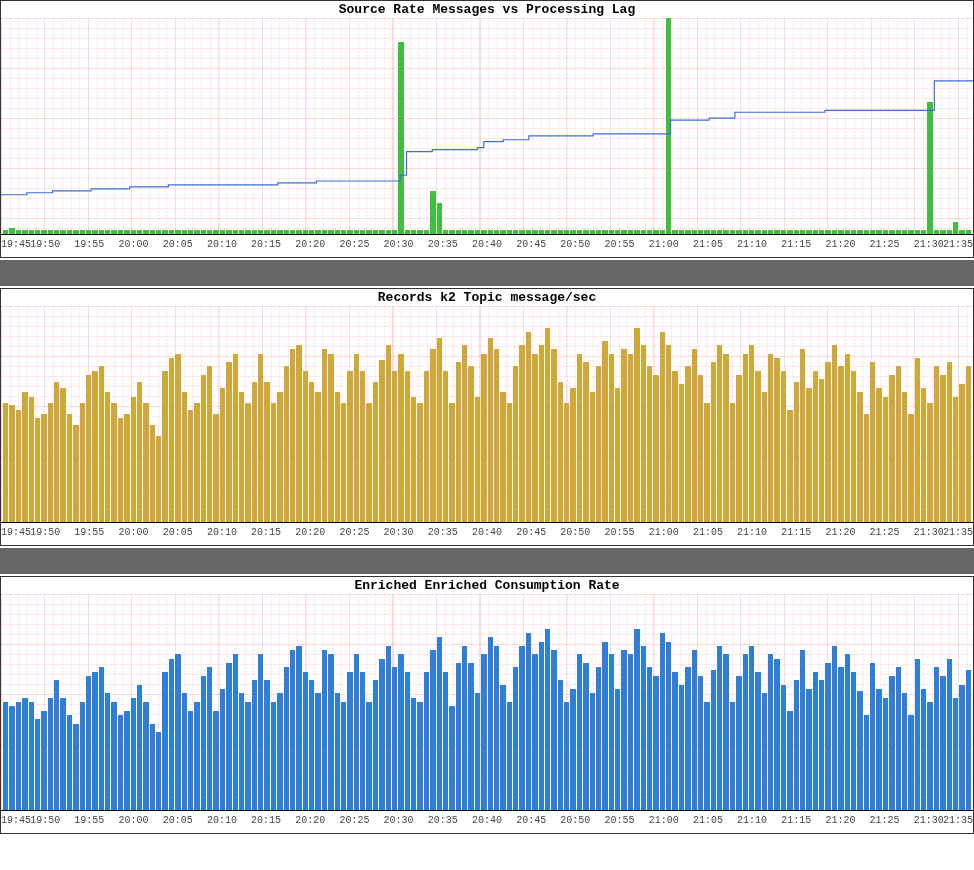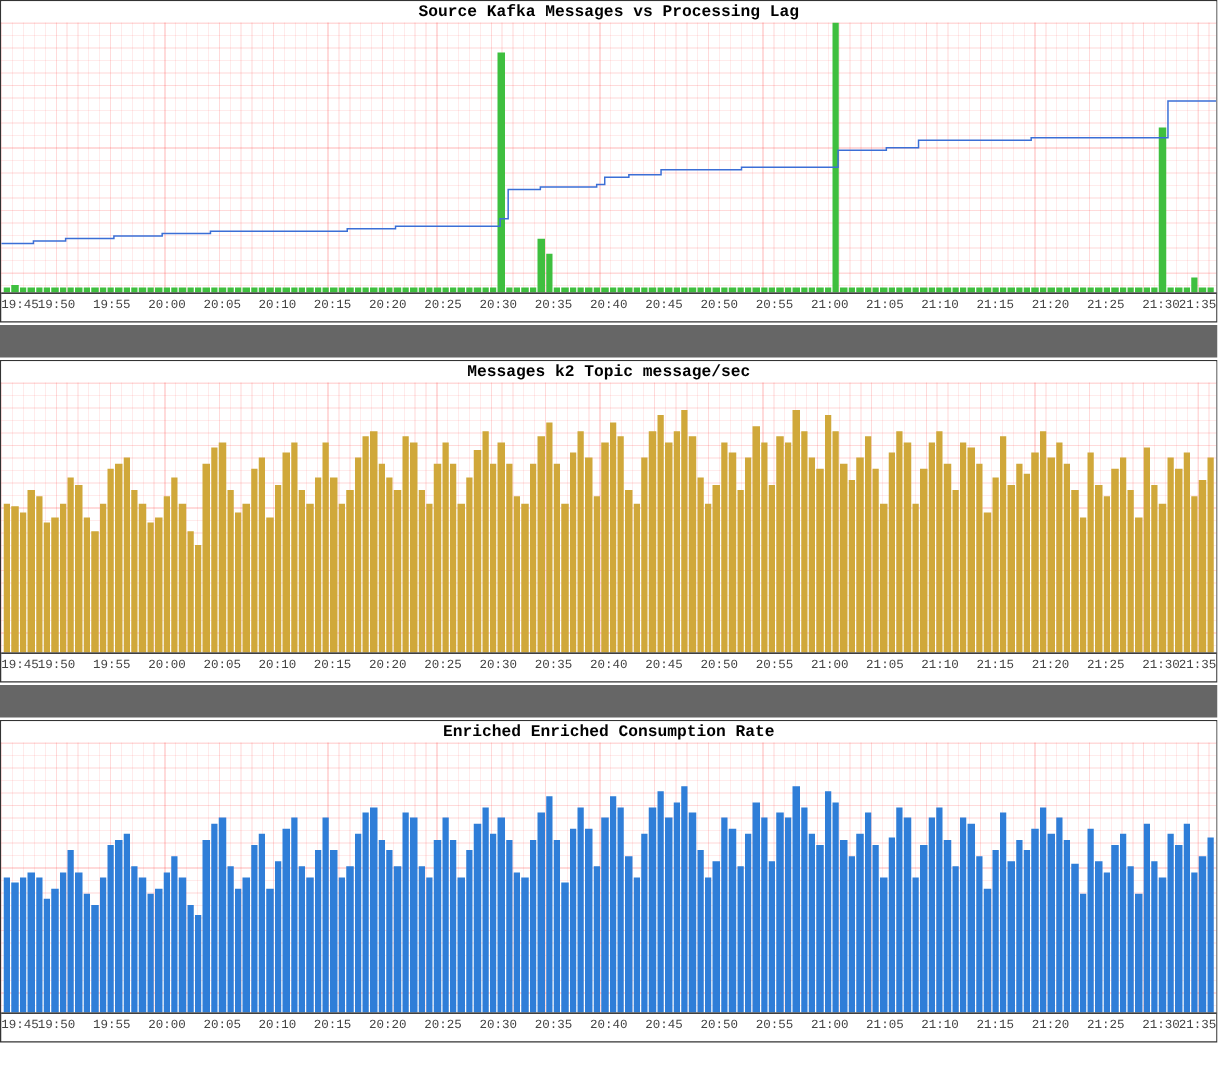--- a/index.html
+++ b/index.html
@@ -74,21 +74,21 @@
     position: absolute;
     top: 4px;
     transform: translateX(-50%);
   }
   .tick:first-child { transform: translateX(0); }
 </style>
 </head>
 <body>
 
 <div class="panel">
-  <div class="chart-title">Source Kafka Messages vs Processing Lag</div>
+  <div class="chart-title">Source Rate Messages vs Processing Lag</div>
   <div class="plot-wrap">
     <div class="plot" id="plot0">
         <div class="plot-bars">
           <div class="bar bar-green" style="height: 1.81818%;"></div>
           <div class="bar bar-green" style="height: 2.72727%;"></div>
           <div class="bar bar-green" style="height: 1.81818%;"></div>
           <div class="bar bar-green" style="height: 1.81818%;"></div>
           <div class="bar bar-green" style="height: 1.81818%;"></div>
           <div class="bar bar-green" style="height: 1.81818%;"></div>
           <div class="bar bar-green" style="height: 1.81818%;"></div>
@@ -266,21 +266,21 @@
       <span class="tick" style="left: 86.3636%;">21:20</span>
       <span class="tick" style="left: 90.9091%;">21:25</span>
       <span class="tick" style="left: 95.4545%;">21:30</span>
       <span class="tick" style="left: 100%; transform: translateX(-100%);">21:35</span>
     </div>
 </div>
 
 <div class="sep"></div>
 
 <div class="panel">
-  <div class="chart-title">Messages k2 Topic message/sec</div>
+  <div class="chart-title">Records k2 Topic message/sec</div>
   <div class="plot-wrap">
     <div class="plot" id="plot1">
         <div class="plot-bars">
           <div class="bar bar-gold" style="height: 55%;"></div>
           <div class="bar bar-gold" style="height: 54%;"></div>
           <div class="bar bar-gold" style="height: 52%;"></div>
           <div class="bar bar-gold" style="height: 60%;"></div>
           <div class="bar bar-gold" style="height: 58%;"></div>
           <div class="bar bar-gold" style="height: 48%;"></div>
           <div class="bar bar-gold" style="height: 50%;"></div>

